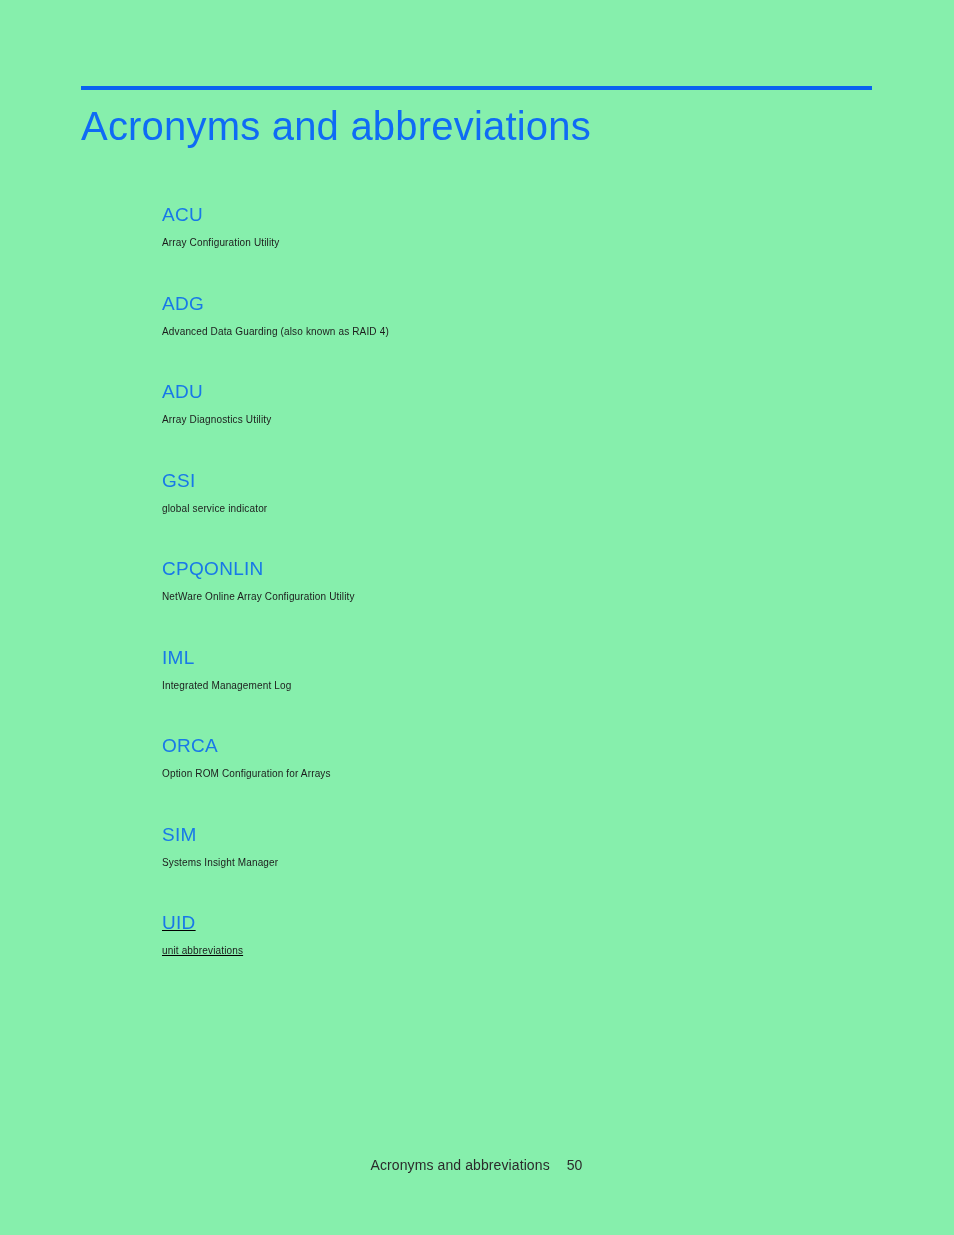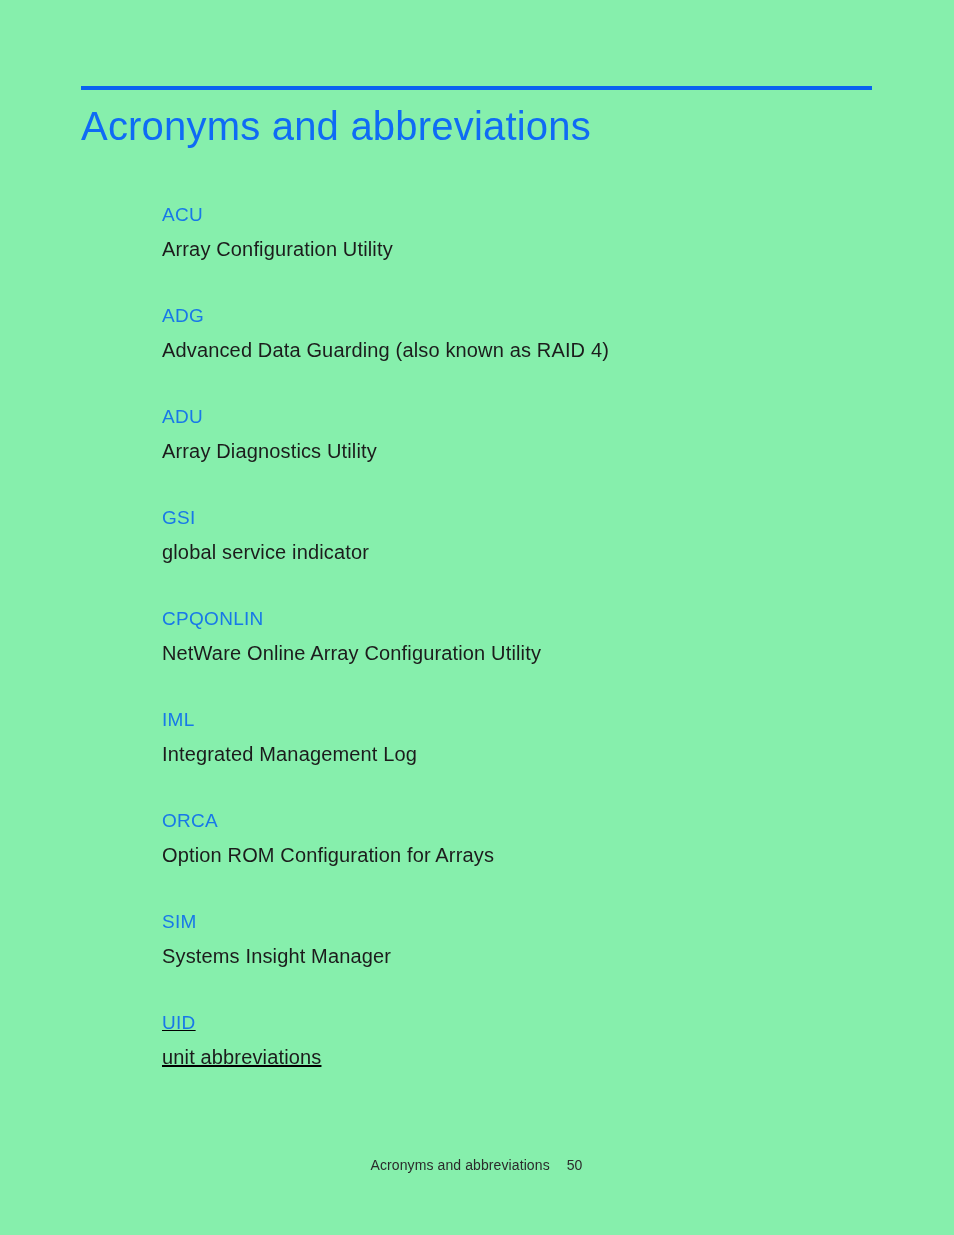--- a/index.html
+++ b/index.html
@@ -78,21 +78,21 @@
     letter-spacing: 0.3px;
     line-height: 1.0;
     color: #1878e8;
     white-space: nowrap;
   }
 
   .entry-definition {
     margin: 0;
     padding-top: 13px;
     font-family: "Liberation Sans", "DejaVu Sans", sans-serif;
-    font-size: 20px;
+    font-size: 10px;
     font-weight: 400;
     letter-spacing: 0.15px;
     line-height: 1.25;
     color: #1c1c1c;
   }
 
   
 
   .page-footer {
     position: absolute;

